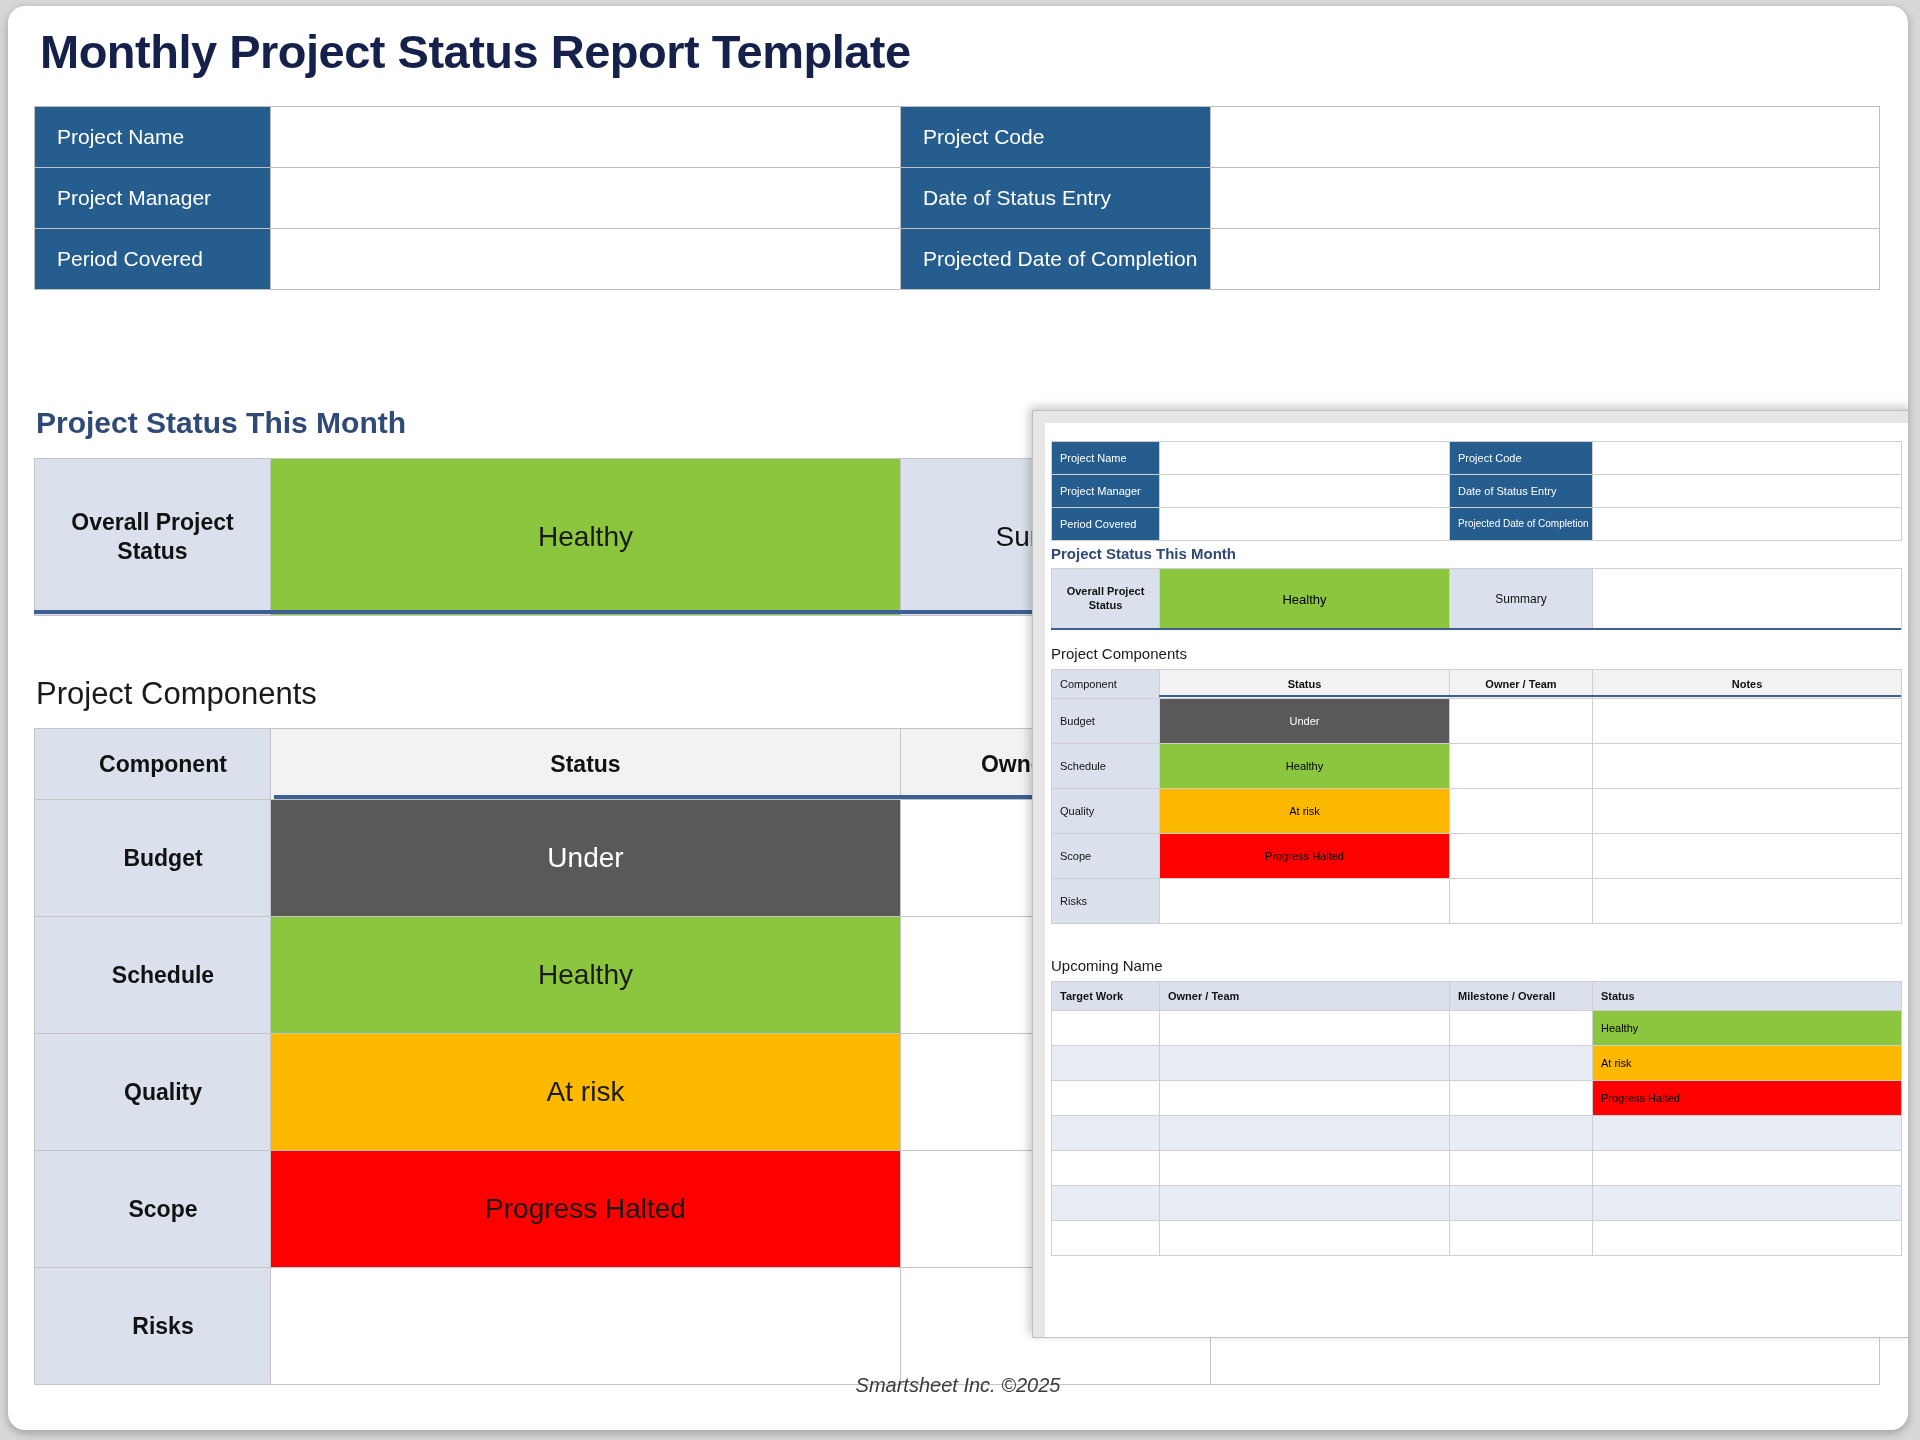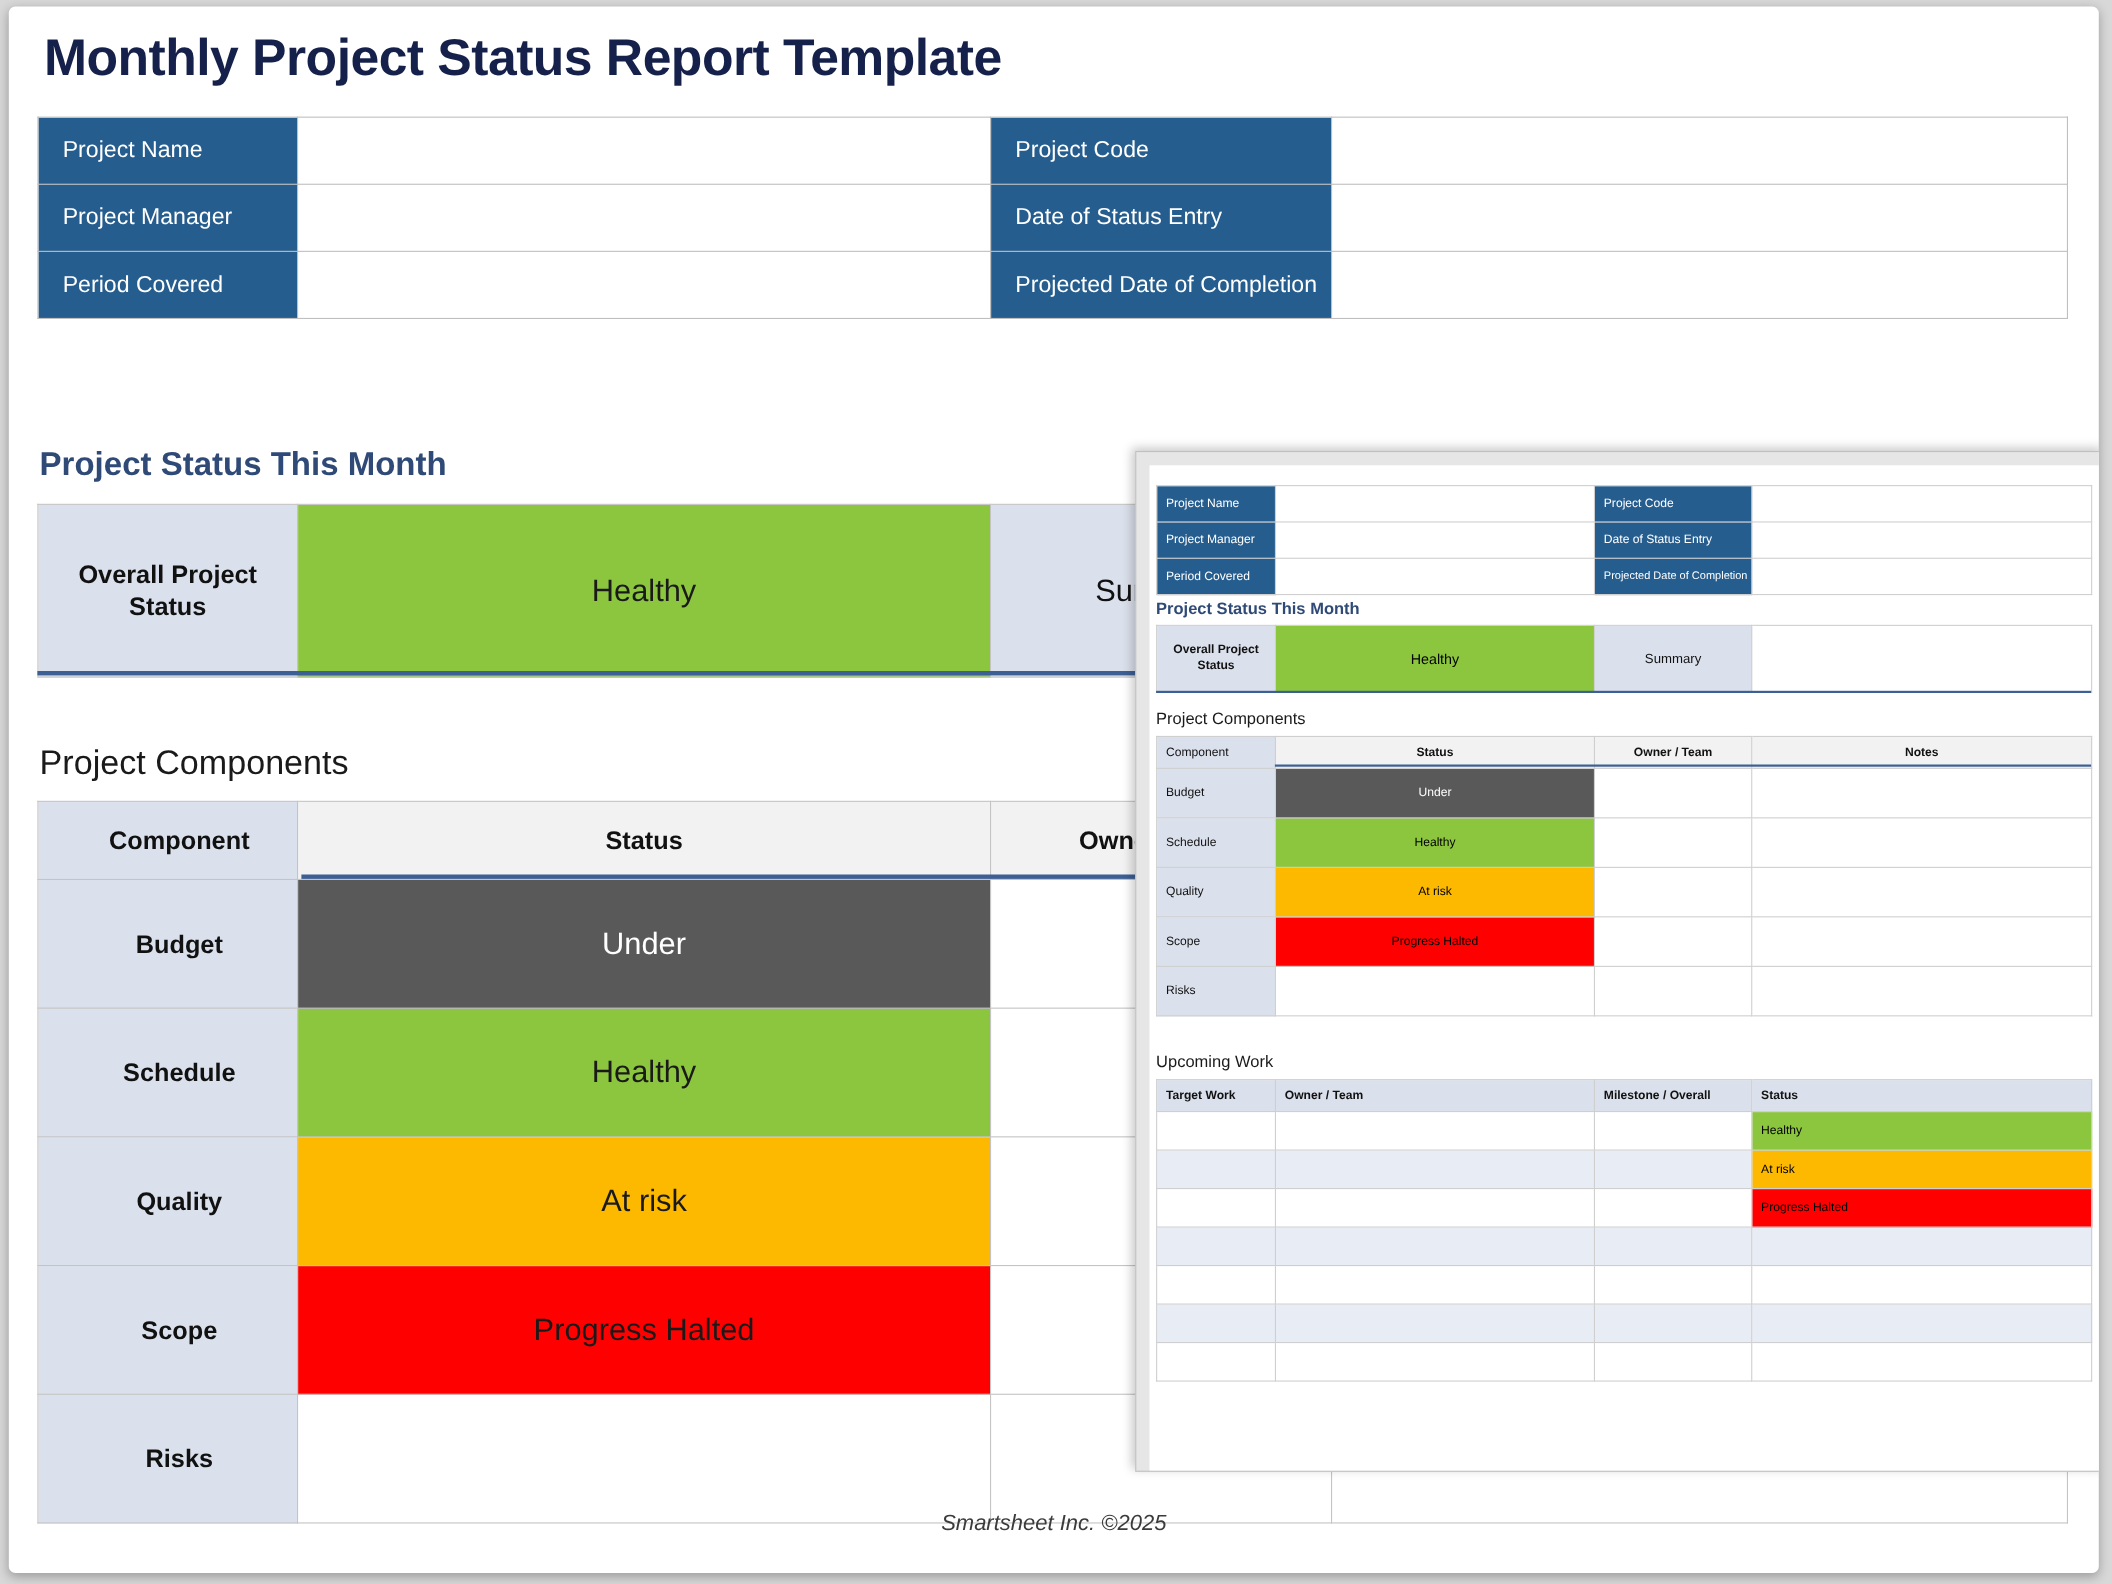--- a/index.html
+++ b/index.html
@@ -8,21 +8,21 @@
     background:#d8d8d8;
     font-family:"Liberation Sans", sans-serif;
     overflow:hidden;
     position:relative;
   }
   .page{
     position:absolute;
     left:8px;top:6px;
     width:1900px;height:1424px;
     background:#fff;
-    border-radius:6px;
+    border-radius:17px;
     box-shadow:0 3px 10px rgba(0,0,0,.28);
     overflow:hidden;
   }
   
   .doc-title{
     position:absolute;left:32px;top:18px;
     font-size:47px;font-weight:bold;letter-spacing:-0.5px;
     color:#15214a;
     white-space:nowrap;
   }
@@ -314,21 +314,21 @@
           <tr>
             <td class="t-hdr-left" style="height:42px;font-weight:normal">Risks</td>
             <td class="t-white"></td>
             <td class="t-white"></td>
             <td class="t-white"></td>
           </tr>
         </tbody>
       </table>
       <div class="t-blue-line" style="left:114px;top:272px;width:742px"></div>
 
-      <div class="t-sec plain" style="left:6px;top:534px">Upcoming Work</div>
+      <div class="t-sec plain" style="left:6px;top:534px">Upcoming Name</div>
 
       <table class="t-table" style="left:6px;top:558px;width:850px">
         <colgroup>
             <col style="width:108px">
             <col style="width:290px">
             <col style="width:143px">
             <col style="width:309px">
           </colgroup>
         <tbody>
           <tr>

